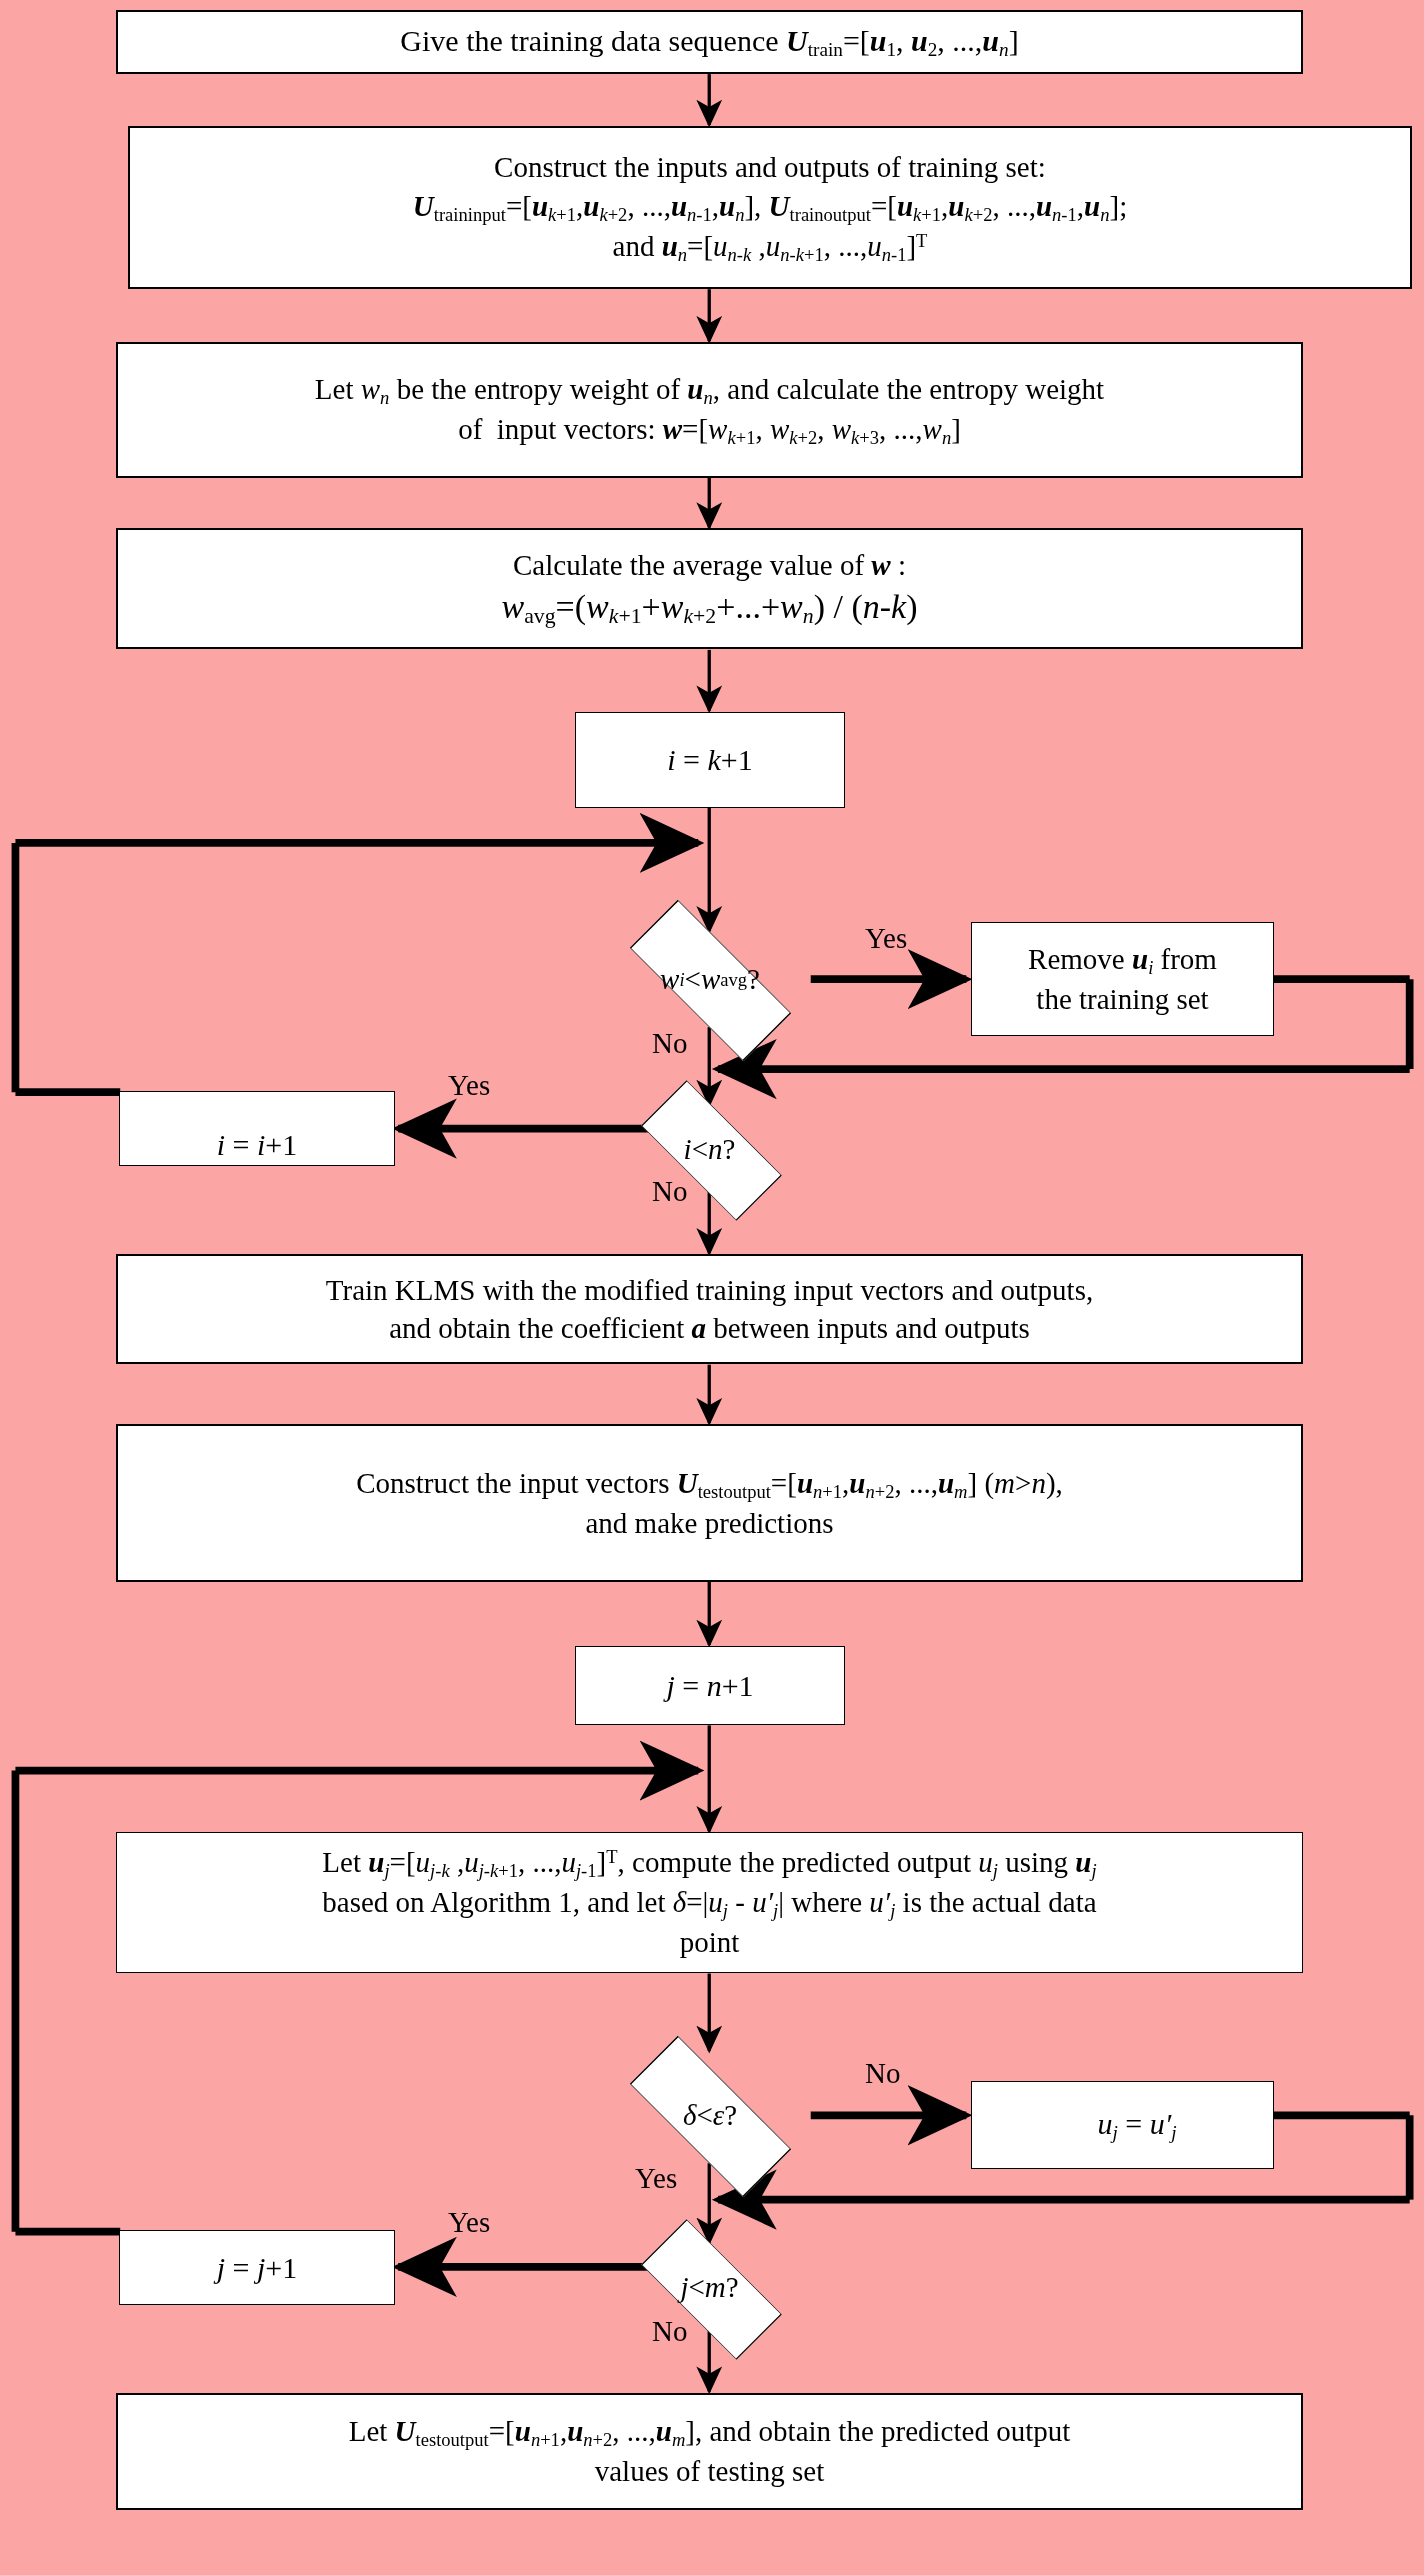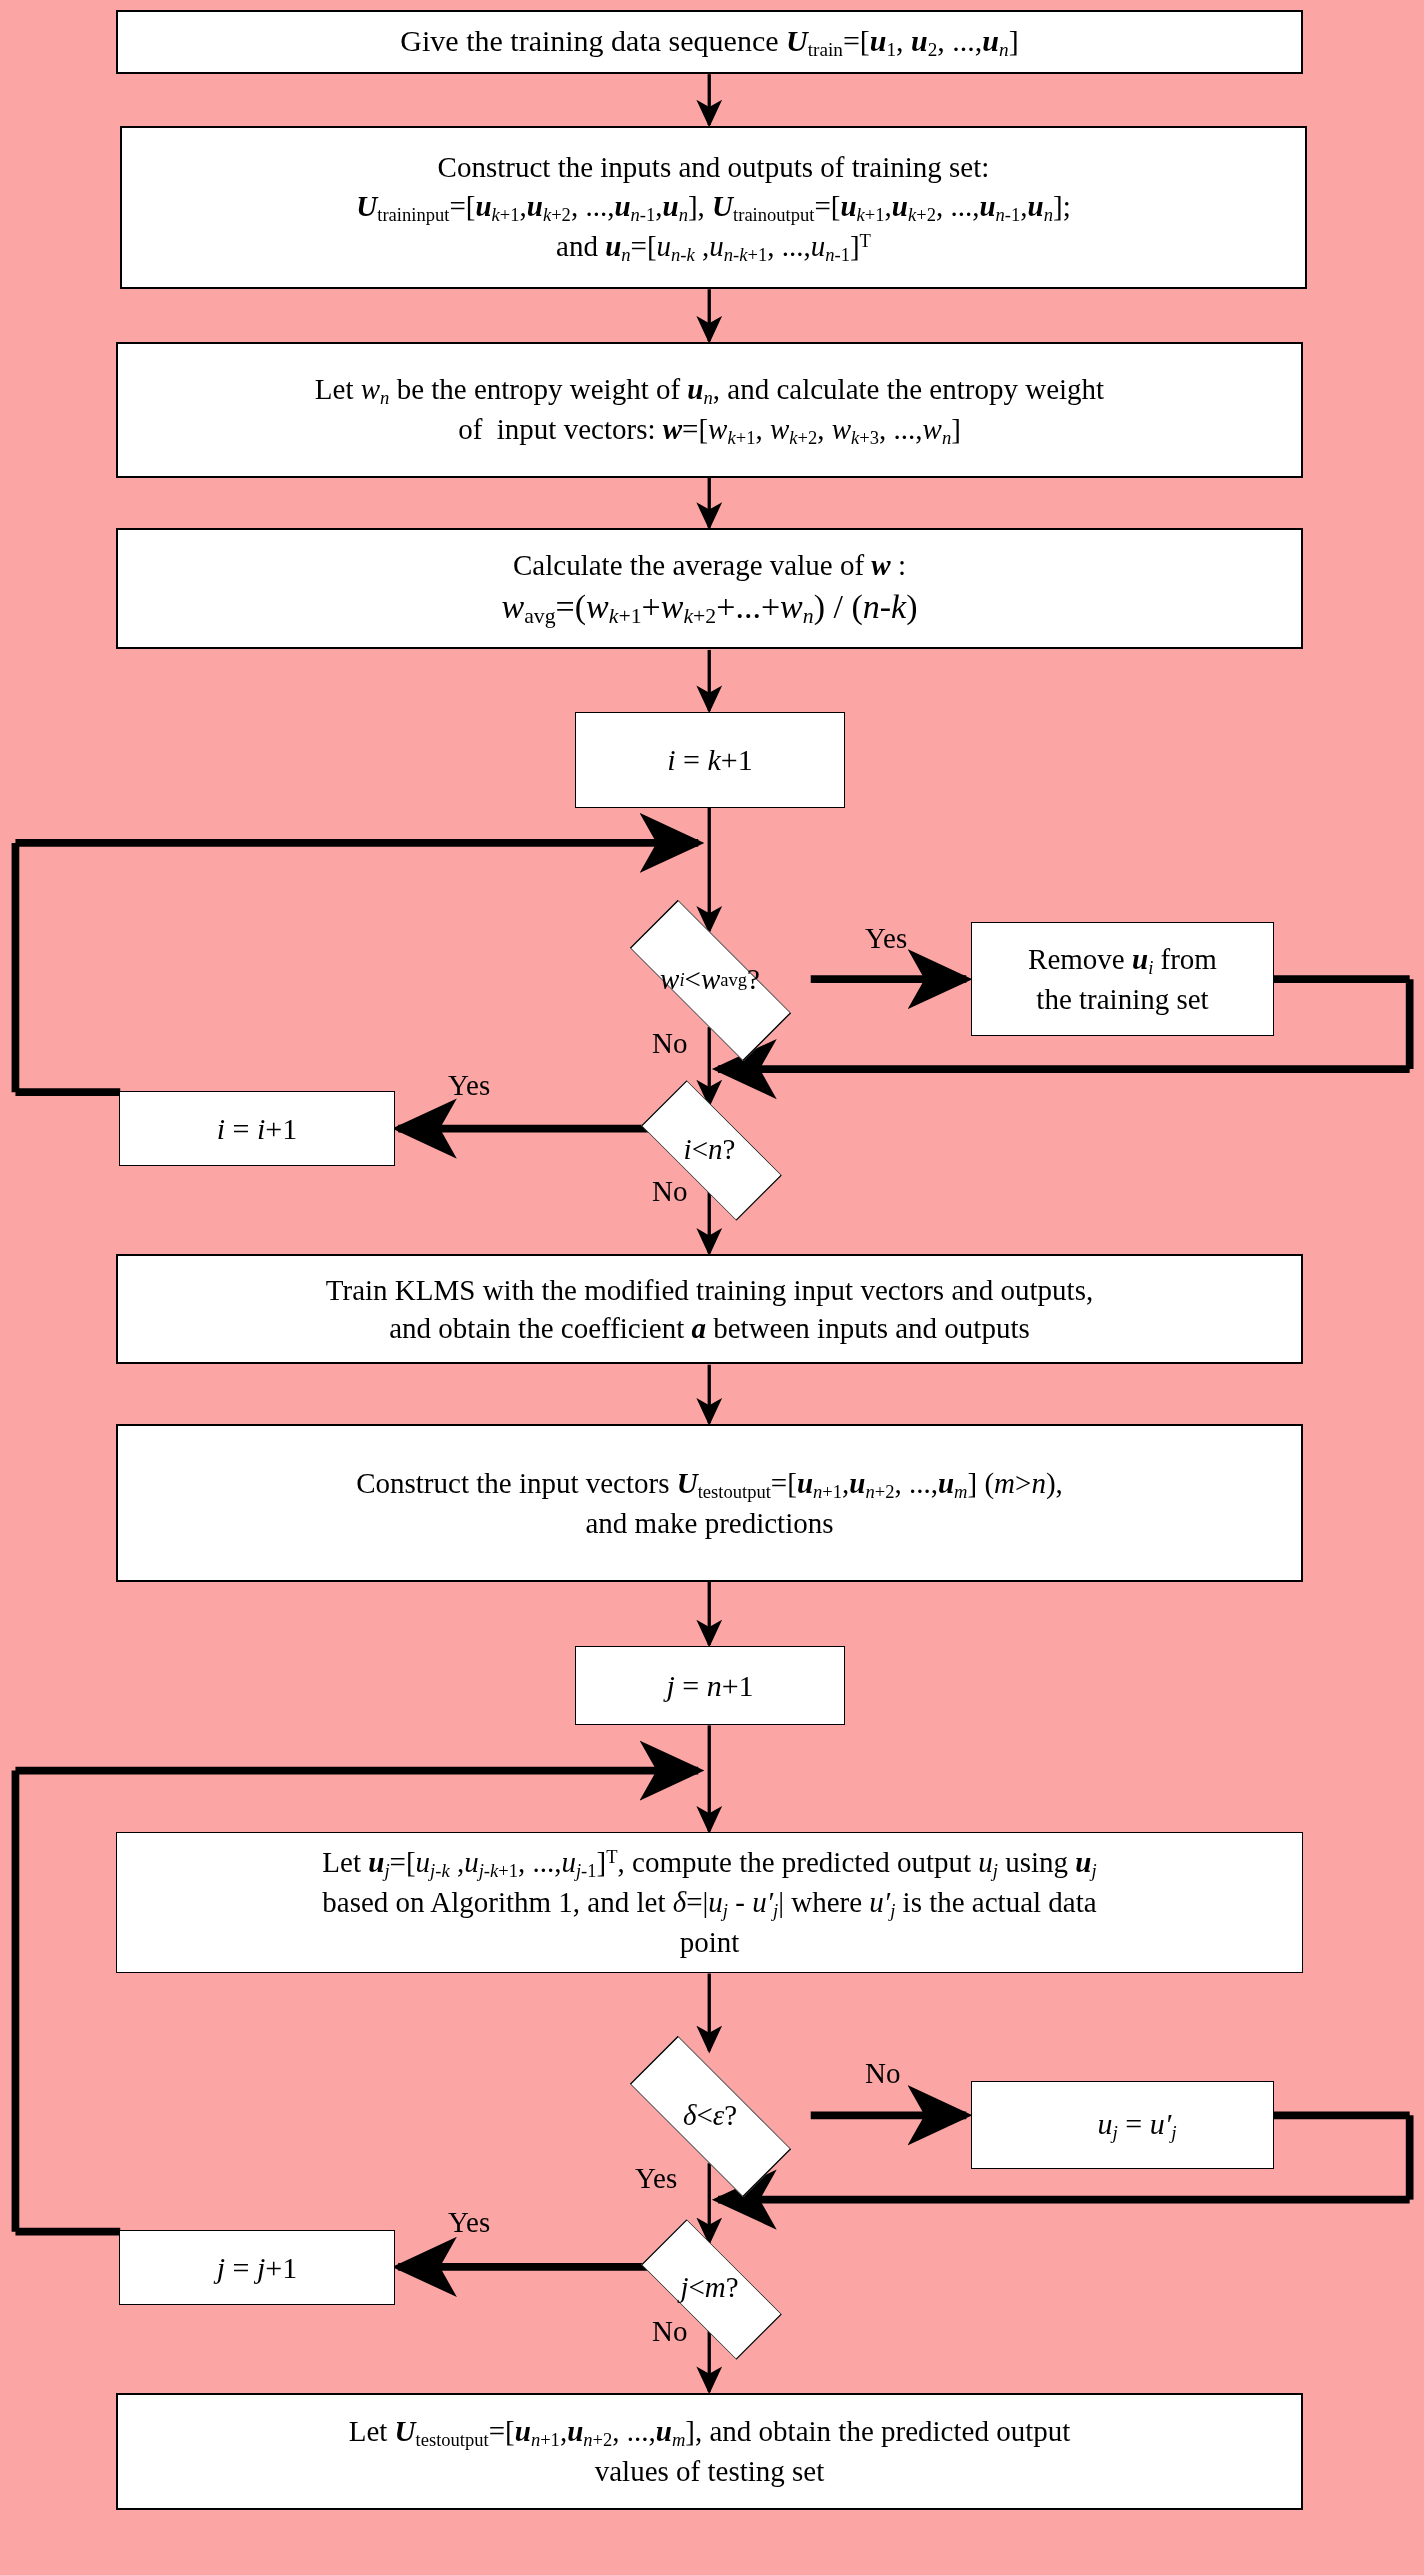--- a/index.html
+++ b/index.html
@@ -151,21 +151,21 @@
       <line x1="1286" y1="4194" x2="1286" y2="4336" stroke-width="6" marker-end="url(#ah)"></line>
     </g>
   </svg>
 
   <div class="node proc-thick" style="left:116px; top:10px; width:1187px; height:64px;">
     <span class="txt f-big">
       Give the training data sequence <b class="v">U</b><sub>train</sub>=[<b class="v">u</b><sub>1</sub>, <b class="v">u</b><sub>2</sub>, ...,<b class="v">u</b><sub><i class="v">n</i></sub>]
     </span>
   </div>
 
-  <div class="node proc-thick" style="left:120px; top:126px; width:1187px; height:163px;">
+  <div class="node proc-thick" style="left:128px; top:126px; width:1284px; height:163px;">
     <span class="txt f-mid">
       <span class="mathline">Construct the inputs and outputs of training set:</span>
       <span class="mathline"><b class="v">U</b><sub>traininput</sub>=[<b class="v">u</b><sub><i class="v">k</i>+1</sub>,<b class="v">u</b><sub><i class="v">k</i>+2</sub>, ...,<b class="v">u</b><sub><i class="v">n</i>-1</sub>,<b class="v">u</b><sub><i class="v">n</i></sub>], <b class="v">U</b><sub>trainoutput</sub>=[<b class="v">u</b><sub><i class="v">k</i>+1</sub>,<b class="v">u</b><sub><i class="v">k</i>+2</sub>, ...,<b class="v">u</b><sub><i class="v">n</i>-1</sub>,<b class="v">u</b><sub><i class="v">n</i></sub>];</span>
       <span class="mathline">and <b class="v">u</b><sub><i class="v">n</i></sub>=[<i class="v">u</i><sub><i class="v">n-k</i></sub> ,<i class="v">u</i><sub><i class="v">n-k</i>+1</sub>, ...,<i class="v">u</i><sub><i class="v">n</i>-1</sub>]<sup>T</sup></span>
     </span>
   </div>
 
   <div class="node proc-thick" style="left:116px; top:342px; width:1187px; height:136px;justify-content:center;">
     <span class="txt f-mid">
       <span class="mathline">Let <i class="v">w</i><sub><i class="v">n</i></sub> be the entropy weight of <b class="v">u</b><sub><i class="v">n</i></sub>, and calculate the entropy weight</span>
@@ -204,21 +204,21 @@
 
   <div class="diamond" style="left:577px; top:1105px; width:265px; height:88px;">
     <span class="dshape" style="width:105px; height:105px; margin-left:-52px; margin-top:-52px; transform: rotate(45deg) scale(1.26,0.60);"></span>
     <span class="dtext">
       <i class="v">i</i> &lt; <i class="v">n</i> ?
     </span>
   </div>
   <span class="lbl" style="left:448px; top:1069px;">Yes</span>
   <span class="lbl" style="left:652px; top:1175px;">No</span>
 
-  <div class="node proc" style="left:119px; top:1091px; width:276px; height:75px;">
+  <div class="node proc" style="left:119px; top:1091px; width:276px; height:75px;align-items:flex-end;">
     <span class="txt f-big">
       <i class="v">i</i> = <i class="v">i</i>+1
     </span>
   </div>
 
   <div class="node proc-thick" style="left:116px; top:1254px; width:1187px; height:110px;">
     <span class="txt f-mid">
       <span class="mathline">Train KLMS with the modified training input vectors and outputs,</span>
       <span class="mathline">and obtain the coefficient <b class="v">a</b> between inputs and outputs</span>
     </span>

